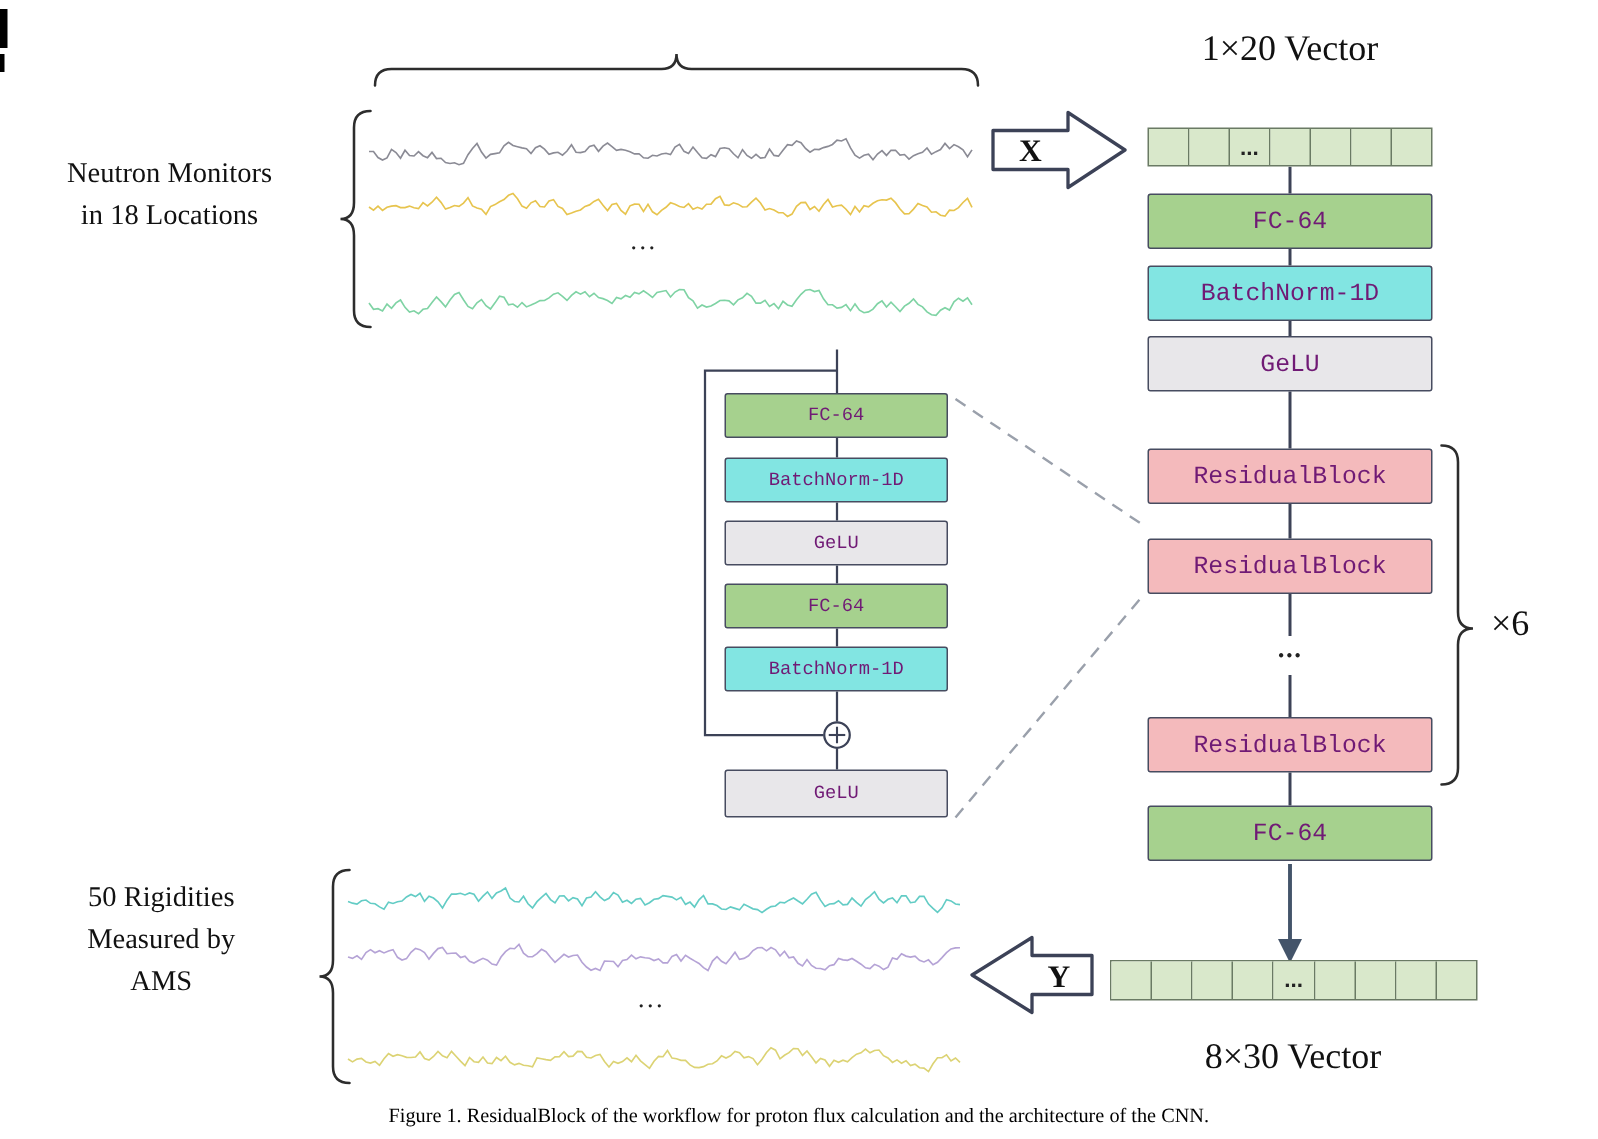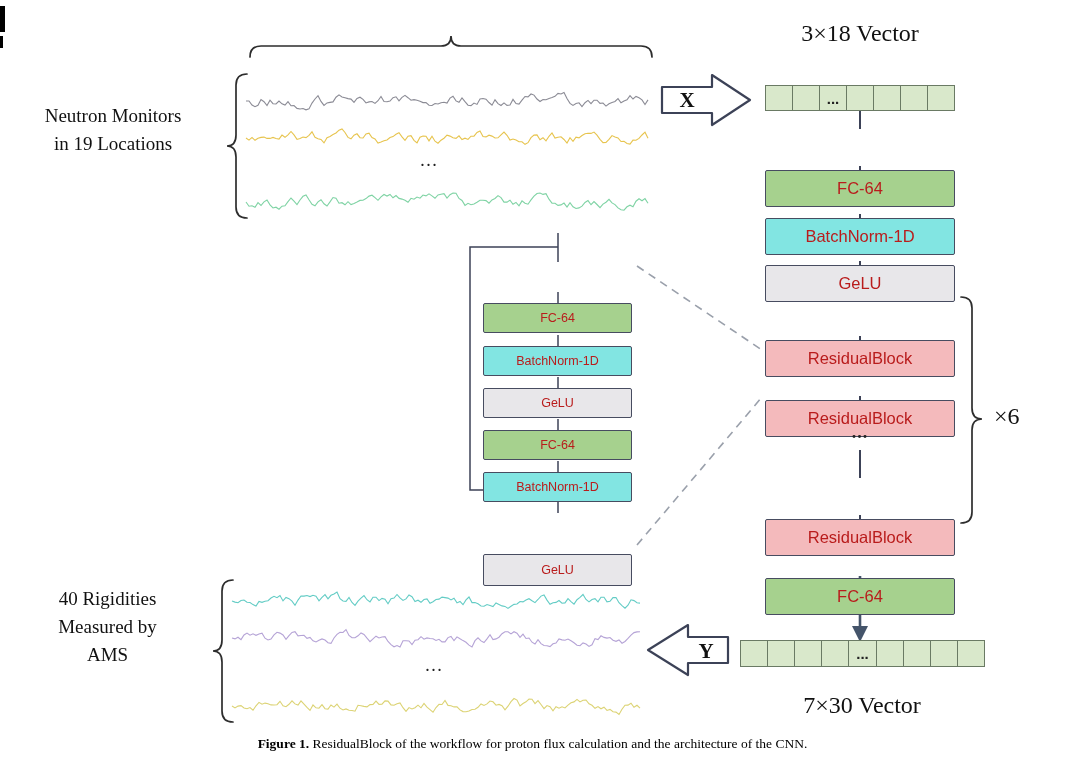--- a/index.html
+++ b/index.html
@@ -3,29 +3,29 @@
 <meta charset="utf-8">
 <style>
   * { margin:0; padding:0; box-sizing:border-box; }
   html,body { background:#ffffff; }
   .fig { position:relative; width:1065px; height:759px; background:#ffffff;
          font-family:"Liberation Serif", serif; color:#111; overflow:hidden; }
   svg.layer { position:absolute; left:0; top:0; width:1065px; height:759px; }
 
   .blk { position:absolute; display:flex; align-items:center; justify-content:center;
          border:1.5px solid #474c60; border-radius:2px;
-         font-family:Liberation Sans, sans-serif; color:#b91c1c;margin-top:41px; }
+         font-family:Liberation Mono, monospace; color:#701a75; }
   .r-col { left:765px; width:190px; height:37px; font-size:16.5px; }
   .d-col { left:483px; width:149px; height:30px; font-size:12.5px; }
 
   .label { position:absolute; color:#111; }
   .center { text-align:center; }
   .big { font-size:24px; }
   .side { font-size:19px; }
-  .bold { font-weight:bold; }
+  .bold { font-weight:normal; }
 
   .vector { position:absolute; display:flex; border:1.6px solid #6a7a64; background:#fff; }
   .vector .cell { flex:1; border-right:1.6px solid #6a7a64; display:flex;
                   align-items:center; justify-content:center;
                   font-family:"Liberation Sans", sans-serif; font-weight:bold;
                   font-size:15px; color:#222; }
   .vector .cell:last-child { border-right:none; }
 
   .arrow-label { position:absolute; display:flex; align-items:center; justify-content:center;
                  font-size:21px; font-weight:bold; font-family:"Liberation Serif", serif; }
@@ -93,26 +93,26 @@
       <line x1="558" y1="484.5" x2="558" y2="495.5" stroke-width="1.4" stroke="#3c4257"></line>
     </g>
 
     <g stroke-width="1.6" stroke-dasharray="8 6" stroke="#9aa0ab">
       <line x1="637" y1="266" x2="762" y2="350"></line>
       <line x1="637" y1="545" x2="762" y2="397"></line>
     </g>
   </svg>
 
   <div class="label side center" style="left:2px;top:105px;width:222px">Neutron Monitors</div>
-  <div class="label side center" style="left:2px;top:133px;width:222px">in 19 Locations</div>
+  <div class="label side center" style="left:2px;top:133px;width:222px">in 18 Locations</div>
   <div class="ellipsis-series center" style="left:400px;top:150px;width:60px">…</div>
 
   <div class="arrow-label" style="left:663px;top:87px;width:48px;height:26px">X</div>
 
-  <div class="label big center" style="left:765px;top:20px;width:190px">3×18 Vector</div>
+  <div class="label big center" style="left:765px;top:20px;width:190px">1×20 Vector</div>
 
   <div class="vector" style="left:765px;top:85px;width:190px;height:26px">
     <div class="cell" style="background-color: rgb(217, 232, 203);"></div>
     <div class="cell" style="background-color: rgb(217, 232, 203);"></div>
     <div class="cell" style="background-color: rgb(217, 232, 203);">...</div>
     <div class="cell" style="background-color: rgb(217, 232, 203);"></div>
     <div class="cell" style="background-color: rgb(217, 232, 203);"></div>
     <div class="cell" style="background-color: rgb(217, 232, 203);"></div>
     <div class="cell" style="background-color: rgb(217, 232, 203);"></div>
   </div>
@@ -133,30 +133,30 @@
     <div class="cell" style="background-color: rgb(217, 232, 203);"></div>
     <div class="cell" style="background-color: rgb(217, 232, 203);"></div>
     <div class="cell" style="background-color: rgb(217, 232, 203);"></div>
     <div class="cell" style="background-color: rgb(217, 232, 203);">...</div>
     <div class="cell" style="background-color: rgb(217, 232, 203);"></div>
     <div class="cell" style="background-color: rgb(217, 232, 203);"></div>
     <div class="cell" style="background-color: rgb(217, 232, 203);"></div>
     <div class="cell" style="background-color: rgb(217, 232, 203);"></div>
   </div>
 
-  <div class="label big center" style="left:742px;top:692px;width:240px">7×30 Vector</div>
+  <div class="label big center" style="left:742px;top:692px;width:240px">8×30 Vector</div>
 
   <div class="blk d-col" style="top: 262px; background-color: rgb(166, 209, 142);">FC-64</div>
   <div class="blk d-col" style="top: 305px; background-color: rgb(130, 229, 226);">BatchNorm-1D</div>
   <div class="blk d-col" style="top: 347px; background-color: rgb(232, 231, 234);">GeLU</div>
   <div class="blk d-col" style="top: 389px; background-color: rgb(166, 209, 142);">FC-64</div>
   <div class="blk d-col" style="top: 431px; background-color: rgb(130, 229, 226);">BatchNorm-1D</div>
   <div class="blk d-col" style="top: 513px; height: 32px; background-color: rgb(232, 231, 234);">GeLU</div>
 
-  <div class="label side center" style="left:0;top:588px;width:215px">40 Rigidities</div>
+  <div class="label side center" style="left:0;top:588px;width:215px">50 Rigidities</div>
   <div class="label side center" style="left:0;top:644px;width:215px">AMS</div>
   <div class="label side center" style="left:0;top:616px;width:215px">Measured by</div>
   <div class="ellipsis-series center" style="left:405px;top:655px;width:60px">…</div>
 
   <div class="arrow-label" style="left:684px;top:638px;width:44px;height:26px">Y</div>
 
   <div class="caption">
     <span class="bold">Figure 1.</span><span> ResidualBlock of the workflow for proton flux calculation and the architecture of the CNN.</span>
   </div>
 

